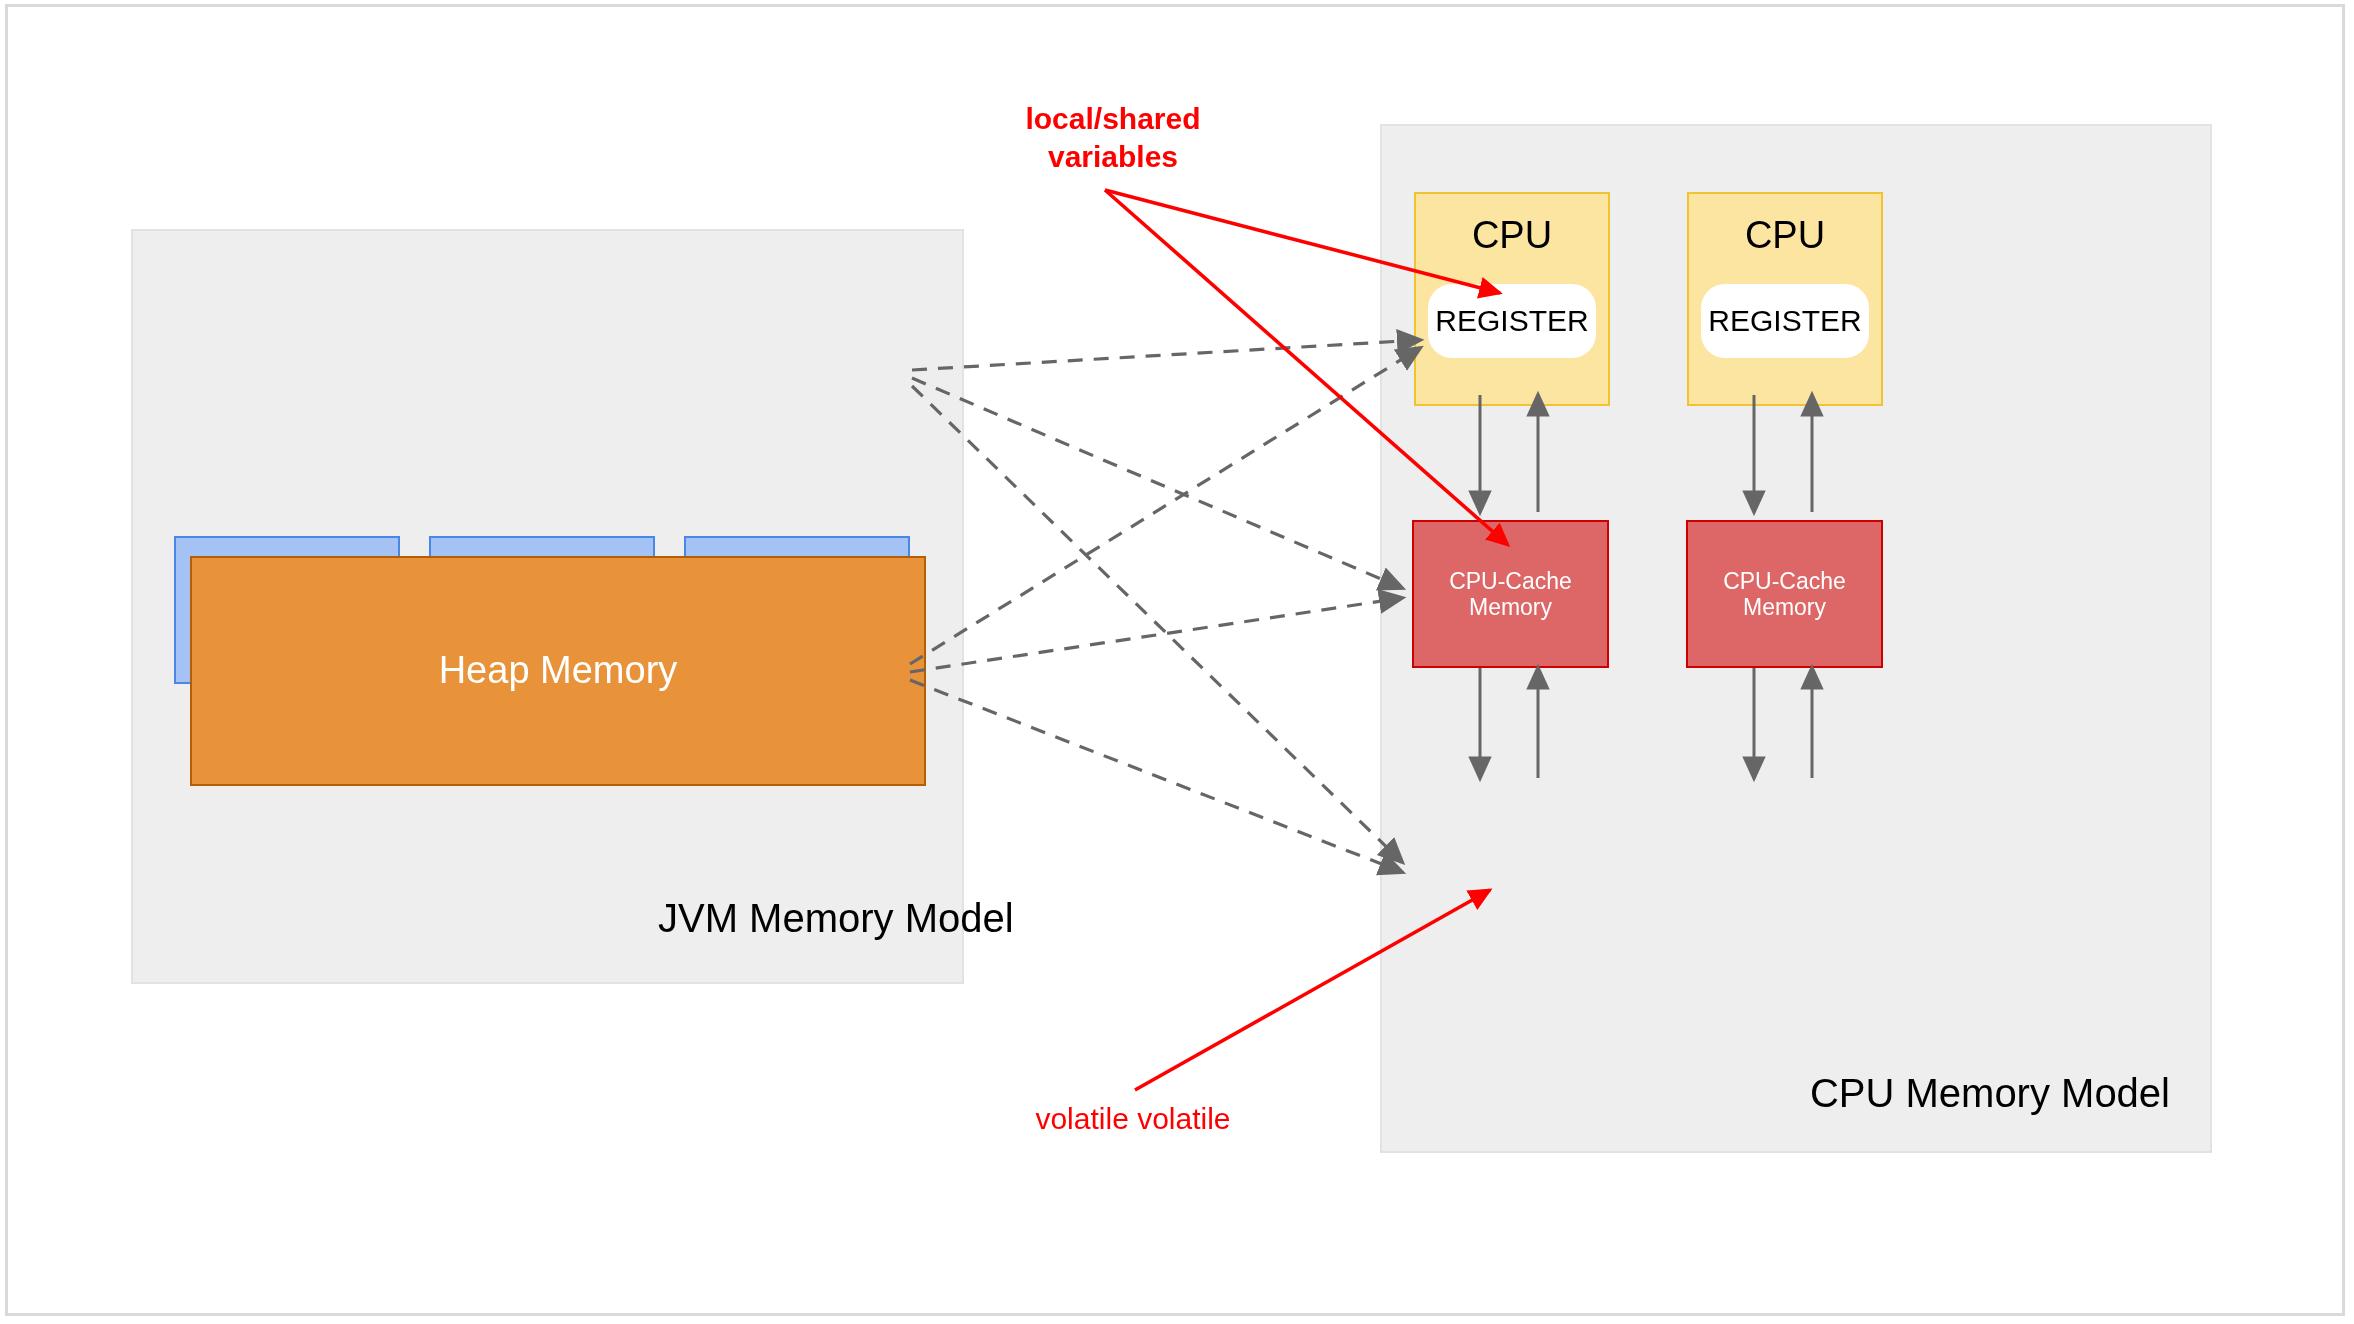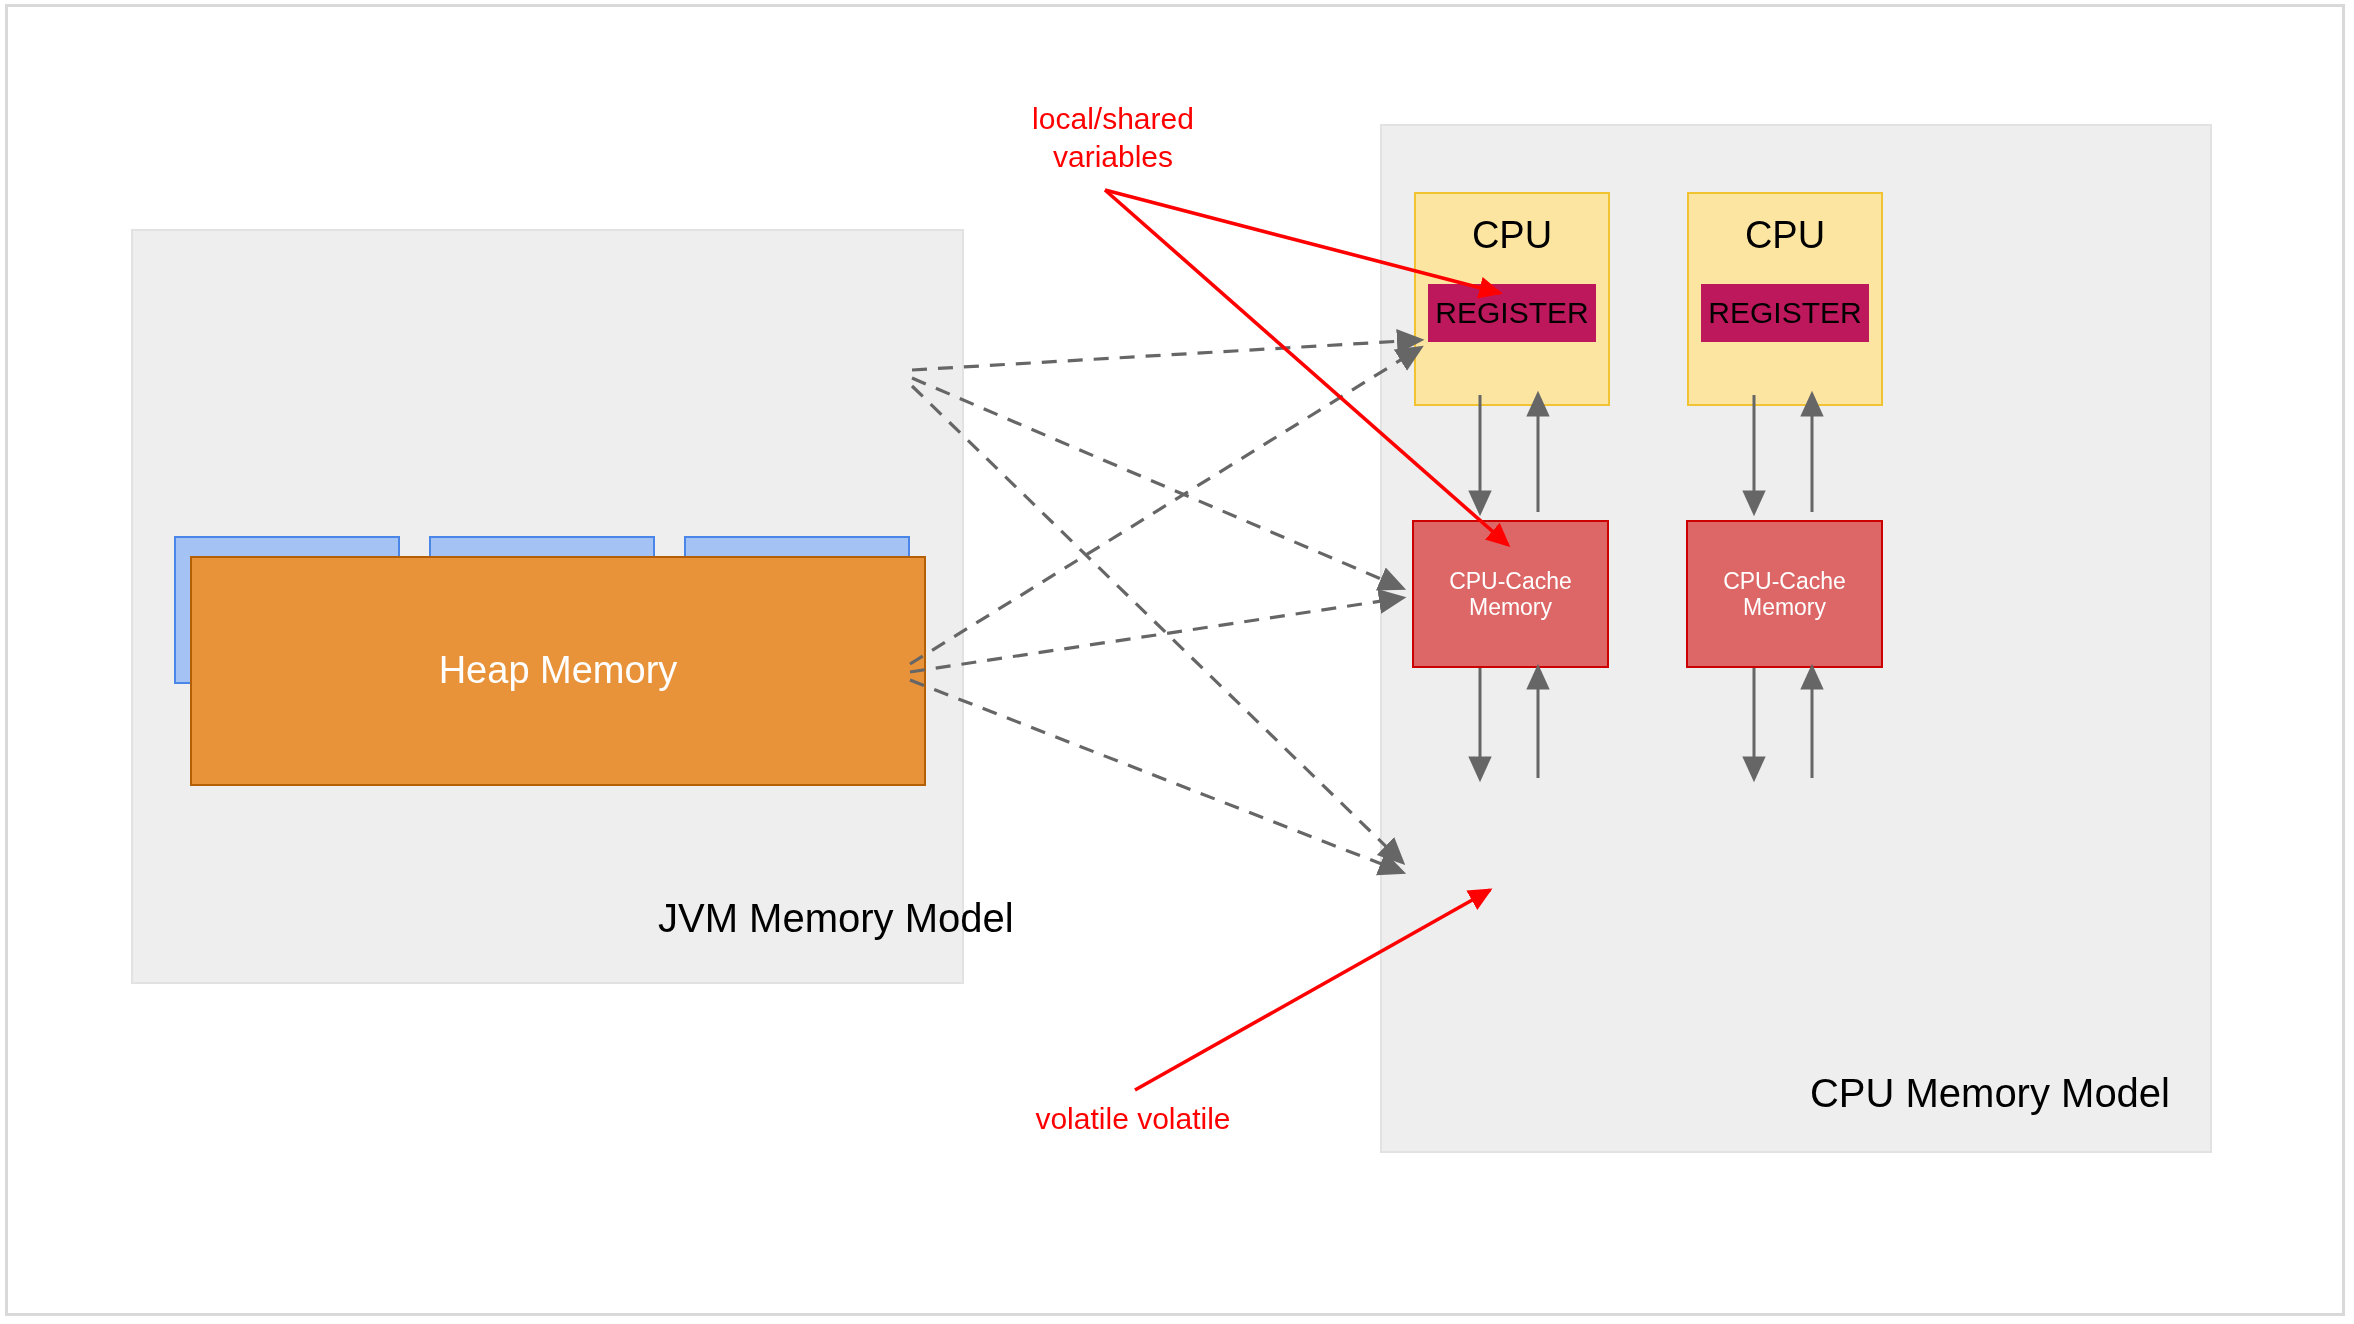--- a/index.html
+++ b/index.html
@@ -113,27 +113,28 @@
     left: 0;
     right: 0;
     text-align: center;
     font-size: 38px;
   }
   .register-box {
     position: absolute;
     left: 12px;
     right: 12px;
     top: 90px;
-    height: 58px;
-    background: #be185d;
+    height: 74px;
+    background: #ffffff;
     display: flex;
     align-items: center;
     justify-content: center;
     font-size: 30px;
     color: #000000;
+    border-radius: 24px;
   }
   .cache-box {
     background: #dd6666;
     border: 2px solid #cc0000;
     color: #ffffff;
     font-size: 23px;
     width: 197px;
     height: 148px;
     top: 394px;
   }
@@ -216,21 +217,21 @@
 Memory</div>
 
     <div class="box cache-box" id="cache-box-2" style="white-space: pre-line;">CPU-Cache
 Memory</div>
 
 
     <div class="panel-title" id="cpu-title">CPU Memory Model</div>
 
   </div>
 
-  <div class="annot" id="annot-local-shared" style="white-space: pre-line;">local/shared
+  <div class="annot" id="annot-local-shared" style="white-space: pre-line; font-weight: bold;">local/shared
 variables</div>
 
   <div class="annot" id="annot-volatile">volatile volatile</div>
 
   <svg id="arrow-layer" viewBox="0 0 2354 1324">
     <defs>
       <marker id="gray-head" markerWidth="9" markerHeight="9" refX="7.2" refY="4.5" orient="auto" markerUnits="strokeWidth">
         <path d="M0,0.6 L8.6,4.5 L0,8.4 z" fill="#666666"></path>
       </marker>
       <marker id="red-head" markerWidth="7" markerHeight="7" refX="5.8" refY="3.5" orient="auto" markerUnits="strokeWidth">

